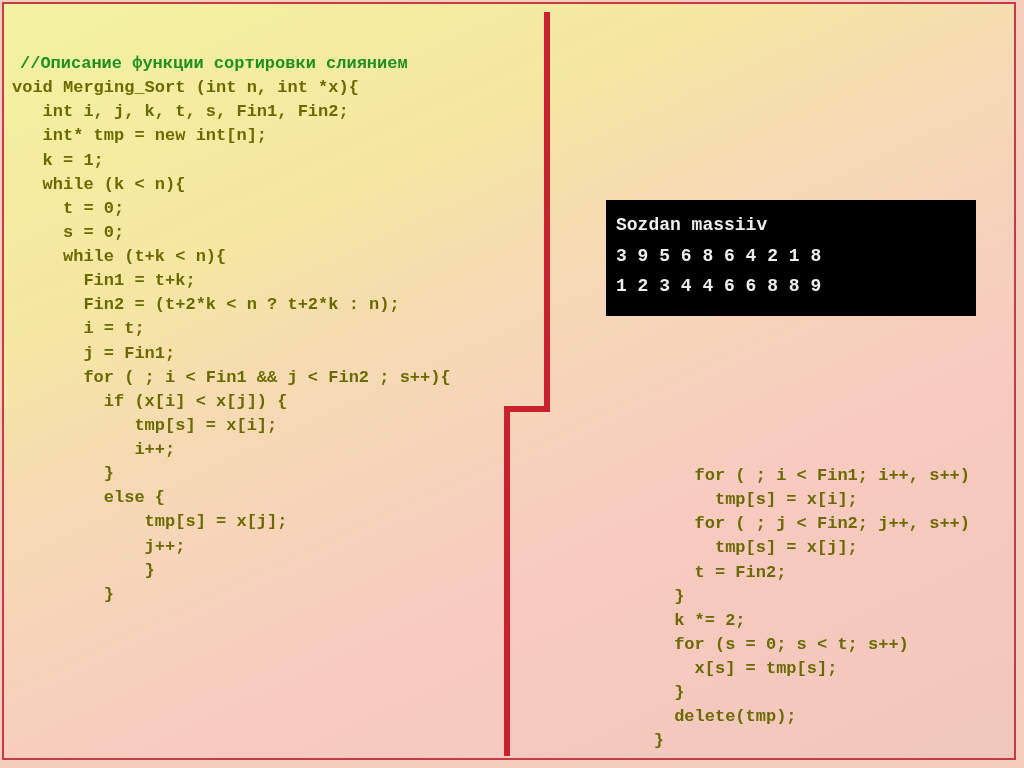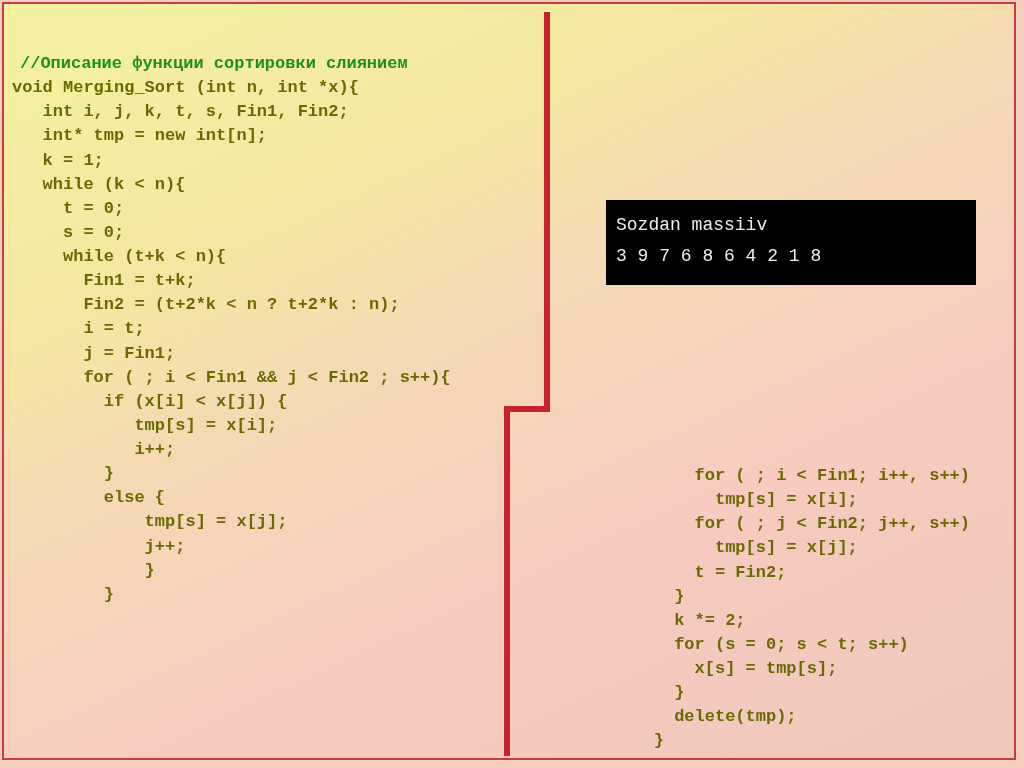--- a/index.html
+++ b/index.html
@@ -56,21 +56,21 @@
   }
   .console {
     position: absolute;
     right: 38px;
     top: 196px;
     width: 370px;
     background: #000;
     color: #eee;
     font-family: "Courier New", Courier, monospace;
     font-size: 18px;
-    font-weight: normal;
+    font-weight: bold;
     padding: 10px 14px 14px 10px;
     line-height: 1.7;
     box-sizing: border-box;
   }
   .divider {
     position: absolute;
     pointer-events: none;
   }
   .divider .seg {
     position: absolute;
@@ -119,21 +119,22 @@
             i++;
          }
          else {
              tmp[s] = x[j];
              j++;
              }
          }</span></div>
 
   <div class="console">
     <div>Sozdan massiiv</div>
-    <div>3 9 7 6 8 6 4 2 1 8</div>
+    <div>3 9 5 6 8 6 4 2 1 8</div>
+    <div>1 2 3 4 4 6 6 8 8 9</div>
   </div>
 
   <div class="code-right">     for ( ; i &lt; Fin1; i++, s++)
        tmp[s] = x[i];
      for ( ; j &lt; Fin2; j++, s++)
        tmp[s] = x[j];
      t = Fin2;
    }
    k *= 2;
    for (s = 0; s &lt; t; s++)

